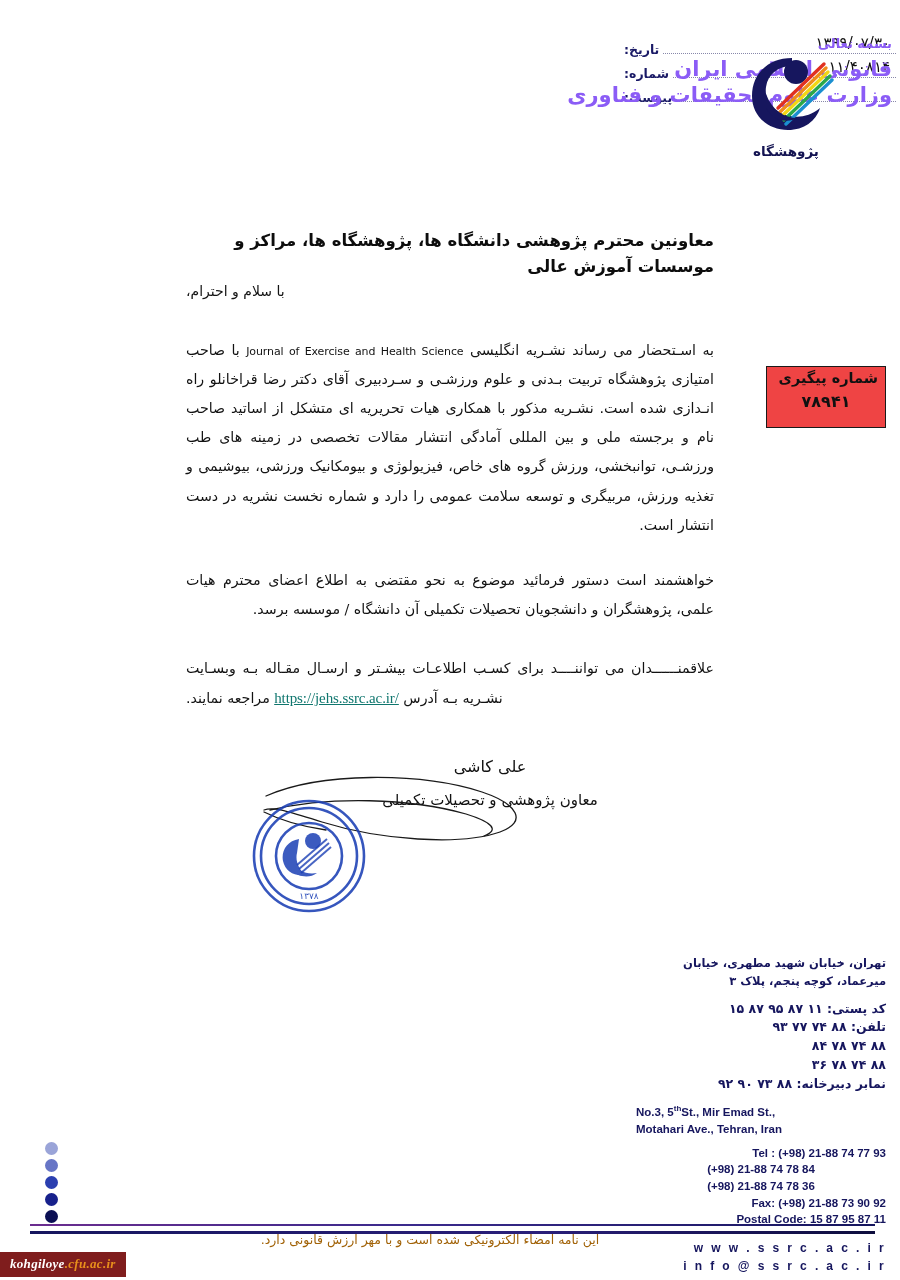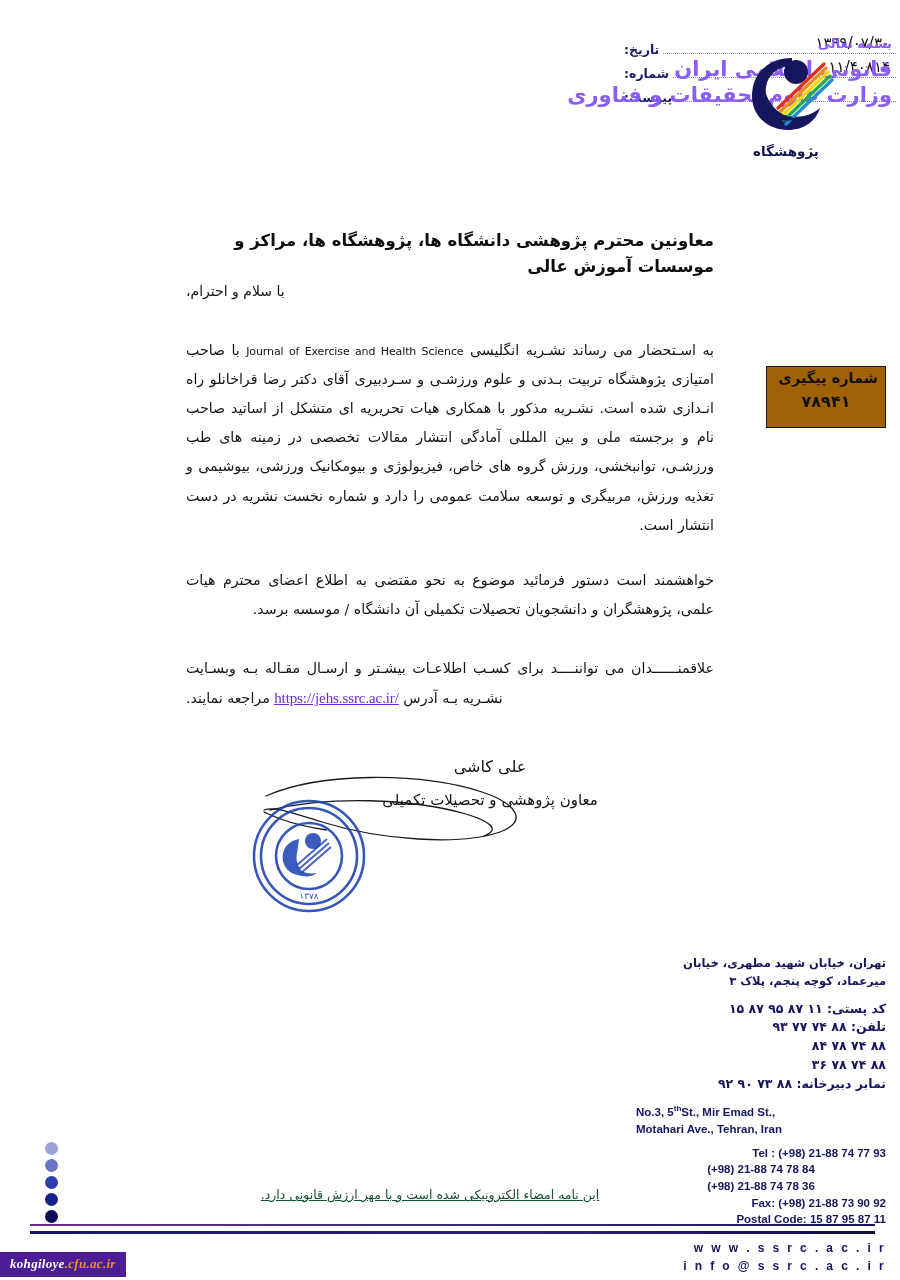--- a/index.html
+++ b/index.html
@@ -136,21 +136,21 @@
   }
 
   
   .track-box {
     position: absolute;
     top: 366px;
     right: 14px;
     width: 120px;
     height: 62px;
     border: 1.6px solid #1a1a1a;
-    background: #a16207;
+    background: #ef4444;
     box-sizing: border-box;
     padding: 3px 7px 0 7px;
     text-align: right;
     overflow: hidden;
     margin-left: 45px;
   }
   .track-label {
     color: #111111;
     font-size: 14.5px;
     font-weight: bold;
@@ -187,21 +187,21 @@
     font-family: "DejaVu Sans", "Liberation Sans", sans-serif;
     direction: ltr;
     unicode-bidi: embed;
     font-size: 11px;
   }
   .link {
     font-family: "Liberation Serif", "DejaVu Serif", serif;
     direction: ltr;
     unicode-bidi: embed;
     text-decoration: underline;
-    color: #6d28d9;
+    color: #0f766e;
     font-size: 15px;
   }
   .para-last {
     text-align: justify;
     text-align-last: left;
   }
 
   
   .sig {
     position: absolute;
@@ -295,29 +295,28 @@
     letter-spacing: 2.4px;
     line-height: 1.5;
     text-align: right;
     color: #16165e;
   }
   .sup { font-size: 8px; vertical-align: super; }
 
   
   .disclaimer {
     position: absolute;
-    top: 1187px;
+    top: 1232px;
     right: 300px;
     width: 340px;
     text-align: center;
-    color: #14532d;
+    color: #a16207;
     font-size: 12.5px;
     letter-spacing: -0.1px;
     white-space: nowrap;
-    text-decoration: underline;
   }
 
   
   .dots {
     position: absolute;
     left: 42px;
     top: 1142px;
     width: 16px;
   }
   .dot {
@@ -340,21 +339,21 @@
   .rule-b {
     height: 3px;
     background: linear-gradient(to right, #16165e 0%, #2a1f7a 60%, #0d0d3d 100%);
   }
 
   
   .watermark {
     position: absolute;
     left: 0;
     top: 1252px;
-    background: #4c1d95;
+    background: #7f1d1d;
     padding: 4px 10px 5px 10px;
     font-family: "Liberation Serif", "DejaVu Serif", serif;
     font-style: italic;
     font-weight: bold;
     font-size: 13px;
     direction: ltr;
     letter-spacing: 0.3px;
   }
   .wm-a { color: #ffffff; }
   .wm-b { color: #e8901c; }

